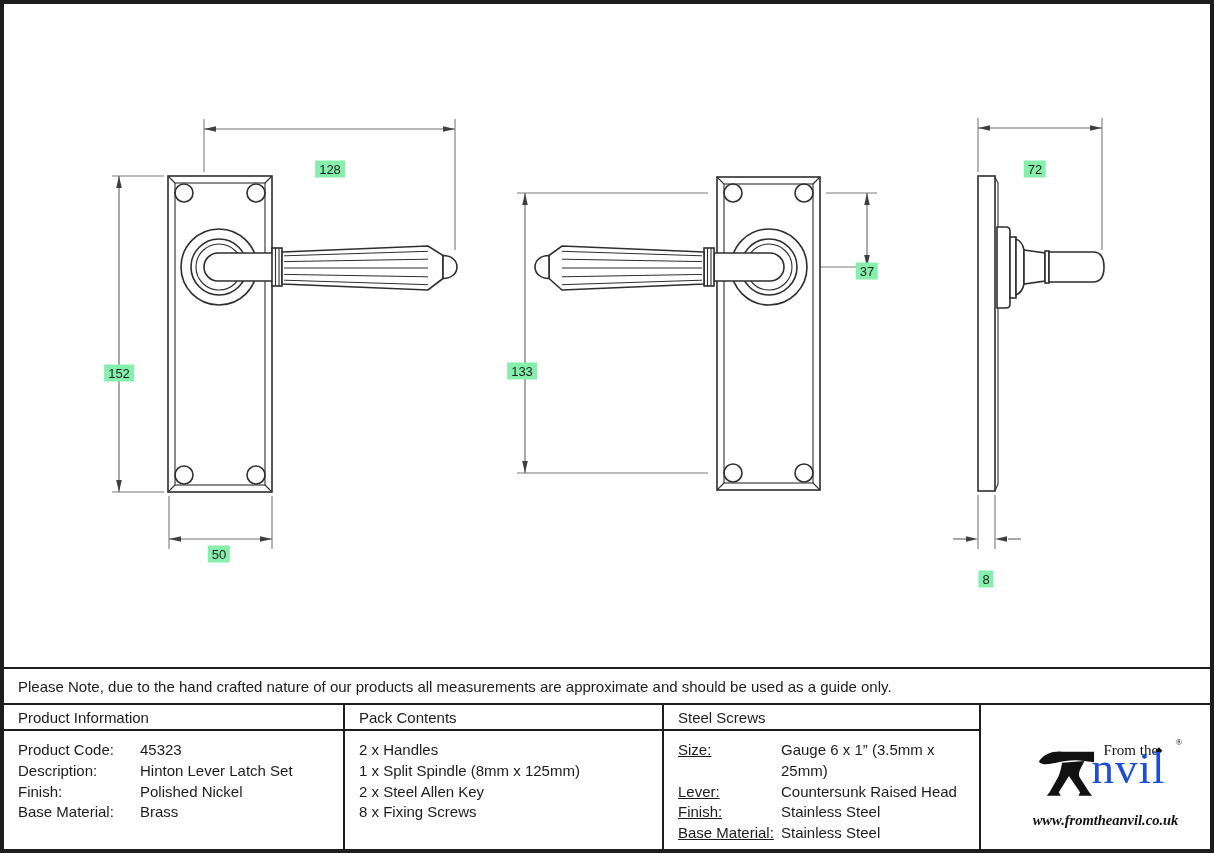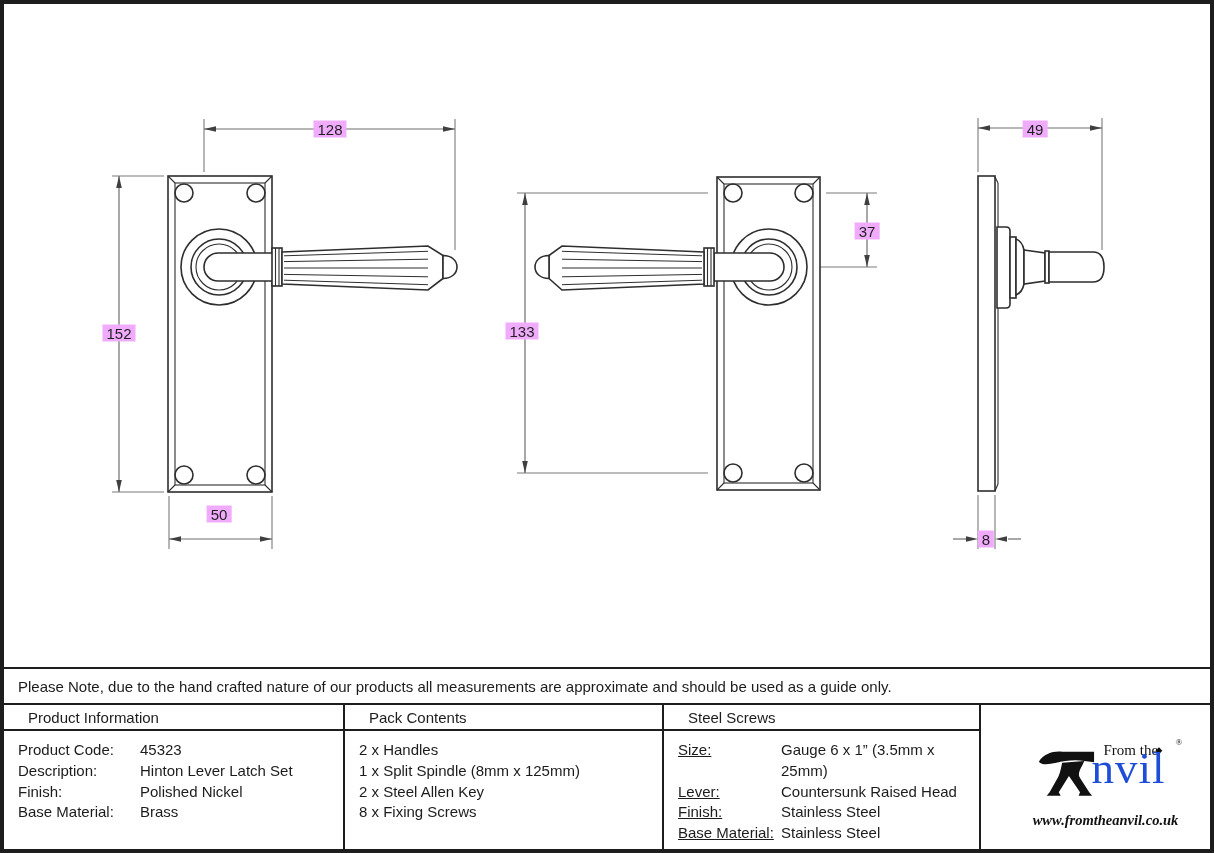--- a/index.html
+++ b/index.html
@@ -7,39 +7,39 @@
     width:1214px; height:853px; box-sizing:border-box;
     border:4px solid #1d1d1d; background:#fff; position:relative;
     font-family:"Liberation Sans", sans-serif; color:#1c1c1c;
     overflow:hidden;
   }
   
   .drawing-area { position:relative; width:1206px; height:663px; }
   .drawing-area svg { position:absolute; left:0; top:0; }
   .dim-label {
     position:absolute; transform:translate(-50%,-50%);
-    background:#f0abfc; padding:0 4px;
-    font-size:15px; color:#1f1f1f; white-space:nowrap; line-height:17px;
+    background:#86efac; padding:0 4px;
+    font-size:13px; color:#1f1f1f; white-space:nowrap; line-height:17px;margin-top:40px;
   }
   
   .note-row {
     border-top:2px solid #1d1d1d; height:34px;
     display:flex; align-items:center; padding-left:14px;
     font-size:15px;
   }
   
   .info-table {
     border-top:2px solid #1d1d1d; height:146px; box-sizing:border-box;
     display:grid; grid-template-columns:341px 319px 317px 1fr;
   }
   .col { border-right:2px solid #1d1d1d; display:flex; flex-direction:column; box-sizing:border-box; }
   .col.last { border-right:none;padding-left:20px; }
   .col-header {
     height:24px; border-bottom:2px solid #1d1d1d; flex:none;
-    display:flex; align-items:center; padding-left:24px; font-size:15px;
+    display:flex; align-items:center; padding-left:14px; font-size:15px;
   }
   .col-body { flex:1; padding:9px 4px 0 14px; font-size:15px; line-height:20.8px; }
   .kv { display:flex; }
   .kv .k { flex:none; width:122px; }
   .col-fixing .kv .k { width:103px;text-decoration:underline; }
   
   .logo-cell { display:flex; align-items:center; justify-content:center; }
   .logo-box { position:relative; width:160px; height:70px; }
   .logo-box .from-the {
     position:absolute; left:78px; top:0; font-family:"Liberation Serif", serif;
@@ -203,21 +203,21 @@
           <path class="sf" d="M1049,252 L1093,252 Q1104,252 1104,267 Q1104,282 1093,282 L1049,282 Z"></path>
         </g>
       </g>
     </svg>
 
     <span class="dim-label" style="left:326px; top:125px;">128</span>
     <span class="dim-label" style="left:115px; top:329px;">152</span>
     <span class="dim-label" style="left:215px; top:510px;">50</span>
     <span class="dim-label" style="left:518px; top:327px;">133</span>
     <span class="dim-label" style="left:863px; top:227px;">37</span>
-    <span class="dim-label" style="left:1031px; top:125px;">49</span>
+    <span class="dim-label" style="left:1031px; top:125px;">72</span>
     <span class="dim-label" style="left:982px; top:535px;">8</span>
   </div>
 
   <div class="note-row">
     <span>Please Note, due to the hand crafted nature of our products all measurements are approximate and should be used as a guide only.</span>
   </div>
 
   <div class="info-table">
 
     <div class="col">

